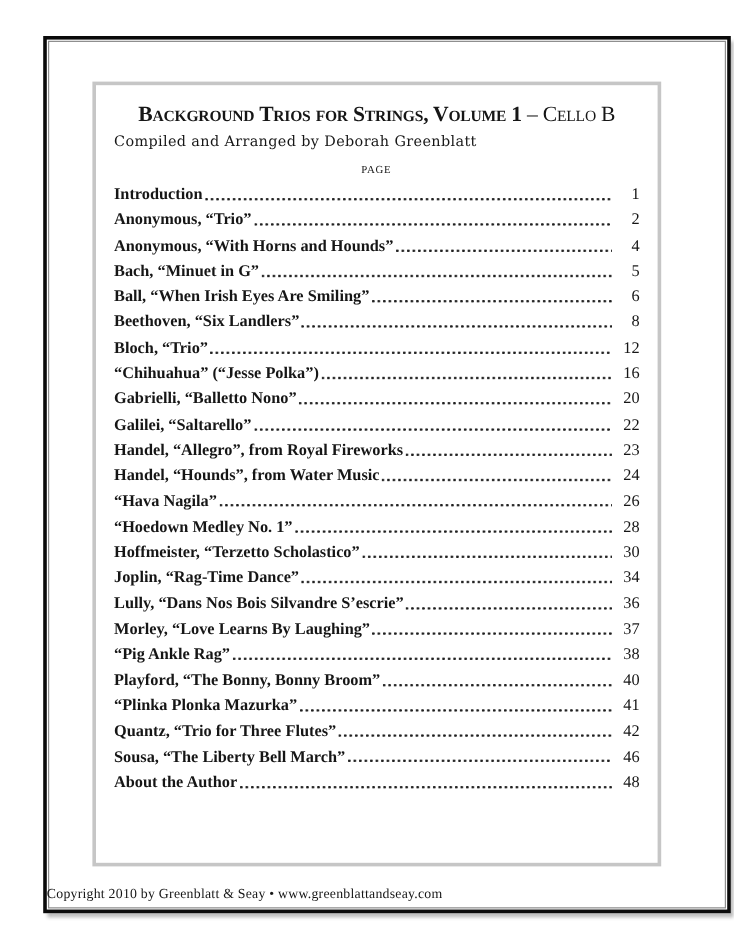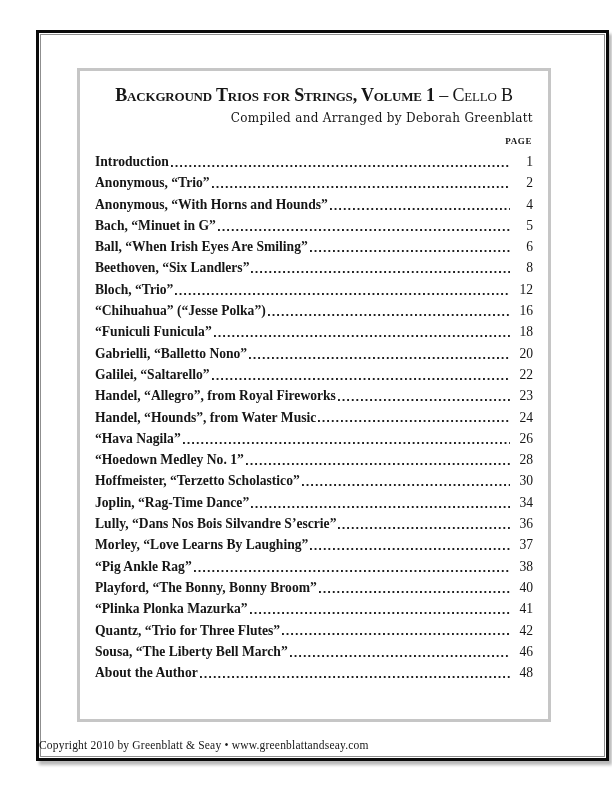--- a/index.html
+++ b/index.html
@@ -35,31 +35,31 @@
     font-weight: bold;
     font-variant: small-caps;
     letter-spacing: -0.2px;
     line-height: 21px;
     white-space: nowrap;
   }
   .title .title-suffix { font-weight: normal; }
   .title .title-sep { font-weight: normal; }
   .subtitle {
     margin-top: 4px;
-    text-align: right;
+    text-align: left;
     font-family: "DejaVu Serif", serif;
     font-size: 12px;
     letter-spacing: 0.3px;
     line-height: 16px;
   }
   .page-label {
     margin-top: 10px;
-    text-align: right;
+    text-align: center;
     font-size: 9px;
-    font-weight: bold;
+    font-weight: normal;
     letter-spacing: 0.6px;
     padding-right: 1px;
     line-height: 11px;
   }
   .toc { margin-top: 4px; }
   .toc-row {
     display: flex;
     align-items: center;
     height: 21.3px;
     font-size: 13.6px;
@@ -148,25 +148,20 @@
           <span class="leader"></span>
           <span class="toc-page">12</span>
         </div>
 
         <div class="toc-row">
           <span class="toc-title">“Chihuahua” (“Jesse Polka”)</span>
           <span class="leader"></span>
           <span class="toc-page">16</span>
         </div>
 
-        <div class="toc-row">
-          <span class="toc-title">“Funiculi Funicula”</span>
-          <span class="leader"></span>
-          <span class="toc-page">18</span>
-        </div>
 
         <div class="toc-row">
           <span class="toc-title">Gabrielli, “Balletto Nono”</span>
           <span class="leader"></span>
           <span class="toc-page">20</span>
         </div>
 
         <div class="toc-row">
           <span class="toc-title">Galilei, “Saltarello”</span>
           <span class="leader"></span>

